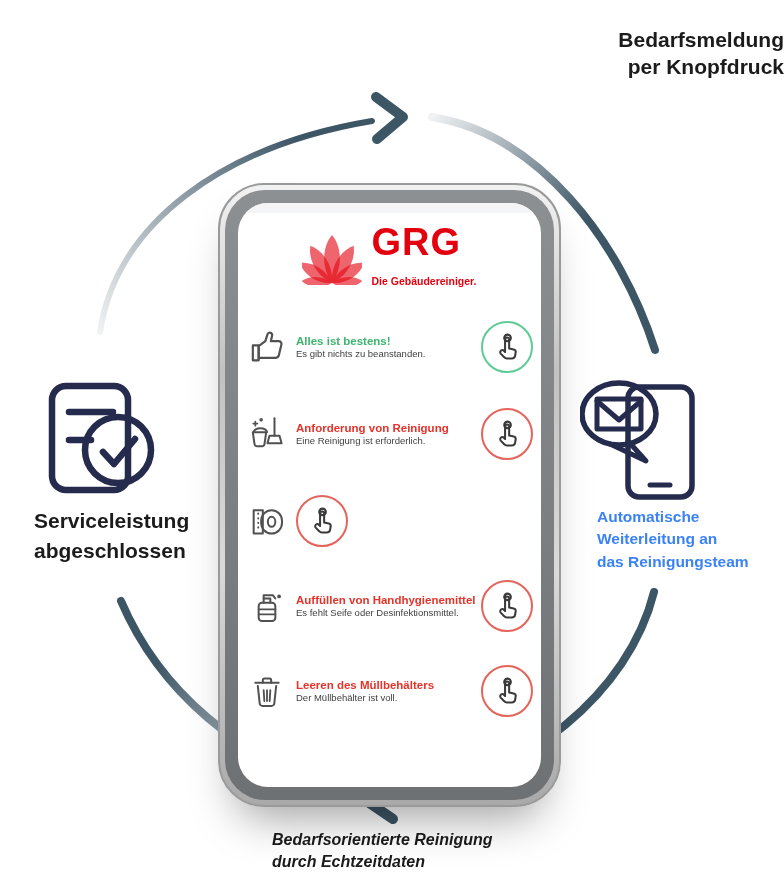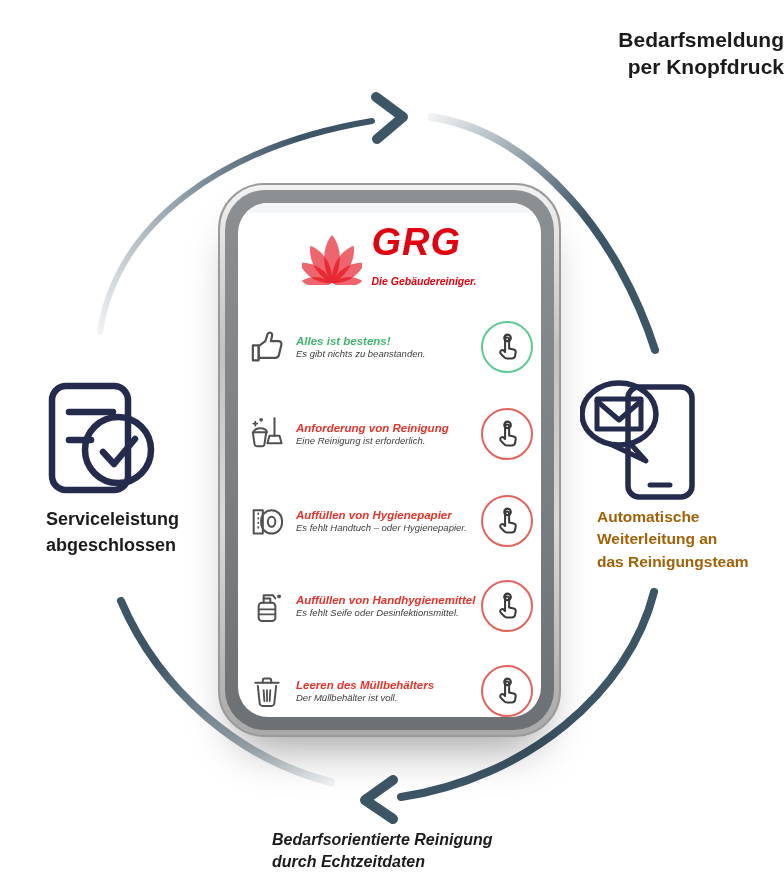--- a/index.html
+++ b/index.html
@@ -4,42 +4,42 @@
 <style>
   * { margin:0; padding:0; box-sizing:border-box; }
   html,body { background:#ffffff; }
   body { font-family:"Liberation Sans", sans-serif; }
   .canvas { position:relative; width:784px; height:877px; margin:0 auto; background:#fff; overflow:hidden; }
   .ml { white-space:pre-line; }
 
   
   .title-top { position:absolute; left:0; right:0; top:26px; text-align:right;
     font-size:21px; font-weight:bold; color:#1b1b1b; line-height:1.3; }
-  .label-left { position:absolute; left:34px; top:506px; font-size:18px; font-weight:bold;
-    color:#1b1b1b; line-height:1.45;margin-left:12px; }
+  .label-left { position:absolute; left:34px; top:506px; font-size:21px; font-weight:bold;
+    color:#1b1b1b; line-height:1.45; }
   .label-right { position:absolute; left:597px; top:506px; font-size:15.5px; font-weight:bold;
-    color:#a16207; line-height:1.45; }
+    color:#3b82f6; line-height:1.45; }
   .label-bottom { position:absolute; left:272px; top:829px; font-size:16px; font-weight:bold;
     color:#1b1b1b; line-height:1.35;font-style:italic; }
 
   
   .arcs { position:absolute; left:0; top:0; pointer-events:none; }
   .st-solid { stop-color:var(--arrow); stop-opacity:1; }
   .st-faint { stop-color:var(--arrow); stop-opacity:.08; }
   .arrowhead { stroke:var(--arrow); stroke-width:10; fill:none; stroke-linecap:round; stroke-linejoin:round; }
 
   
   .side-icon { position:absolute; }
   .nv { stroke:var(--icon-navy); fill:none; stroke-linecap:round; stroke-linejoin:round; }
 
   
-  .phone { position:absolute; left:218px; top:183px; width:343px; height:554px;
+  .phone { position:absolute; left:218px; top:183px; width:343px; height:624px;
     border-radius:46px; border:2px solid #9a9a9a;
     background:linear-gradient(180deg,#f2f2f2,#c2c2c2 30%,#dadada 62%,#a9a9a9);
-    box-shadow:0 28px 45px -18px rgba(0,0,0,.38);font-style:italic; }
+    box-shadow:0 28px 45px -18px rgba(0,0,0,.38); }
   .phone-mid { position:absolute; inset:5px; border-radius:40px;
     background:linear-gradient(180deg,#8d9093,#6e7173); }
   .screen { position:absolute; inset:13px; border-radius:30px; background:#fff; overflow:hidden; }
   .statusbar { position:absolute; left:0; top:0; right:0; height:10px; background:#f4f5f6; }
 
   .logo { position:absolute; left:0; right:0; top:22px; display:flex; justify-content:center; align-items:center; gap:9px; }
   .logo-word { font-size:38px; font-weight:bold; color:var(--logo-red); letter-spacing:1px; line-height:.9; }
   .logo-sub { font-size:10.5px; font-weight:bold; color:var(--logo-red); margin-top:16px; }
 
   .row { position:absolute; left:9px; right:8px; height:56px; display:flex; align-items:center; gap:9px; }
@@ -174,24 +174,20 @@
           </div>
         </div>
 
         <div class="row r3">
           <svg class="row-icon" viewBox="0 0 48 48">
             <path class="gy" stroke-width="2.4" d="M8 11 h11 v28 H8 z"></path>
             <path class="gy" stroke-width="2.2" stroke-dasharray="0.5 5" d="M13.5 15 v20"></path>
             <rect class="gy" x="17" y="11" width="25" height="28" rx="12.5" stroke-width="2.4"></rect>
             <ellipse class="gy" cx="29.5" cy="25" rx="4.5" ry="6" stroke-width="2.4"></ellipse>
           </svg>
-          <div class="row-text">
-            <div class="row-title red">Auffüllen von Hygienepapier</div>
-            <div class="row-sub">Es fehlt Handtuch – oder Hygienepapier.</div>
-          </div>
           <div class="tap red">
             <svg width="30" height="30" viewBox="0 0 28 28">
               <circle class="hand" cx="14.5" cy="5.5" r="3" stroke-width="2.1"></circle>
               <path class="hand" stroke-width="1.9" d="M12.2 15 V7 a1.9 1.9 0 0 1 3.8 0 v8.3 l4.3 1 c1.2 0.3 2 1.4 1.8 2.6 l-0.5 3.2 a3.2 3.2 0 0 1 -3.2 2.7 h-4.4 c-1 0 -2 -0.45 -2.6 -1.25 L8.1 20.2 c-0.7 -0.9 -0.55 -2.2 0.35 -2.9 c0.8 -0.6 1.95 -0.5 2.65 0.2 l1.1 1.2 z"></path>
             </svg>
           </div>
         </div>
 
         <div class="row r4">
           <svg class="row-icon" viewBox="0 0 48 48">

